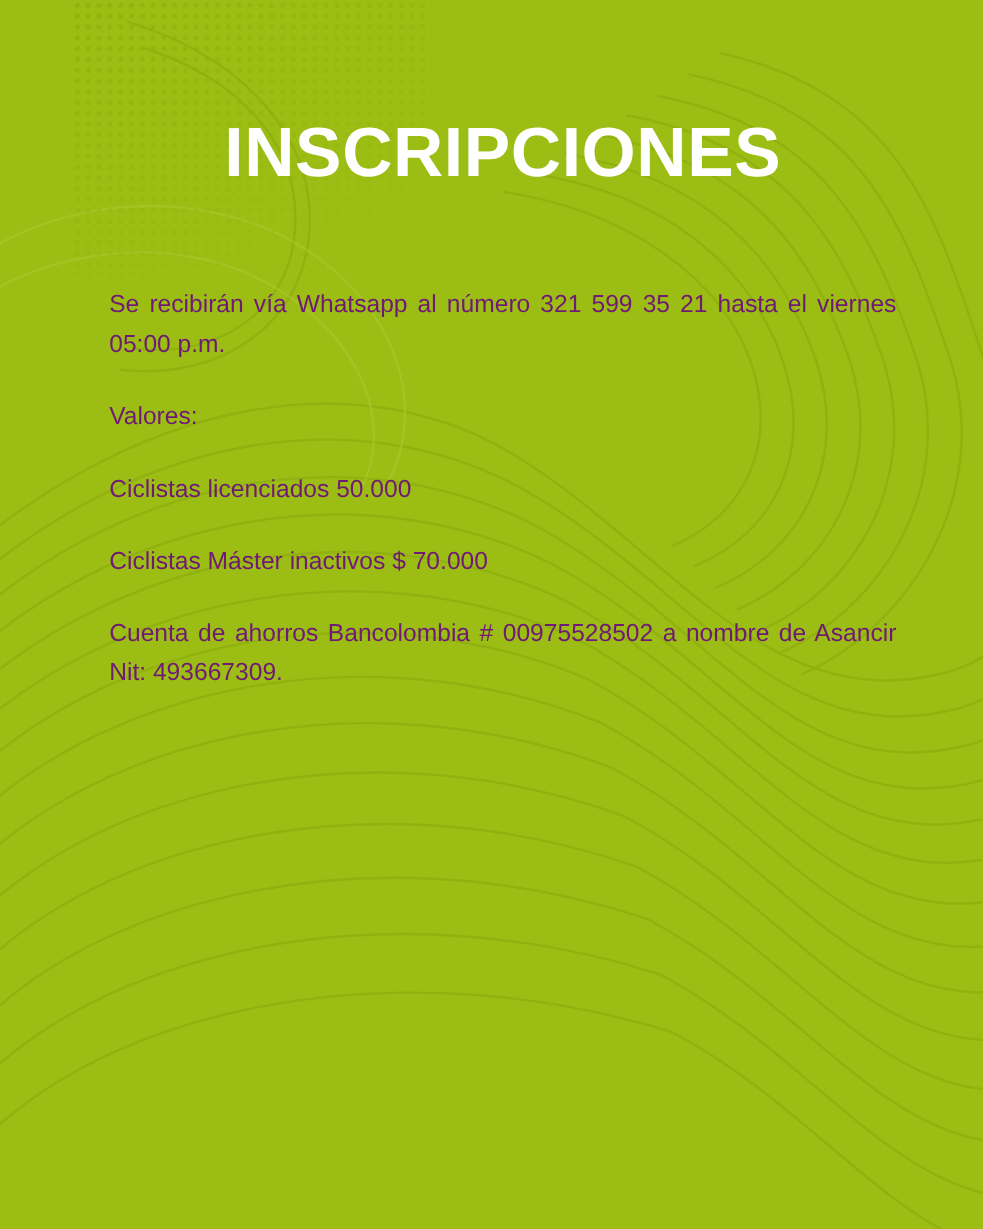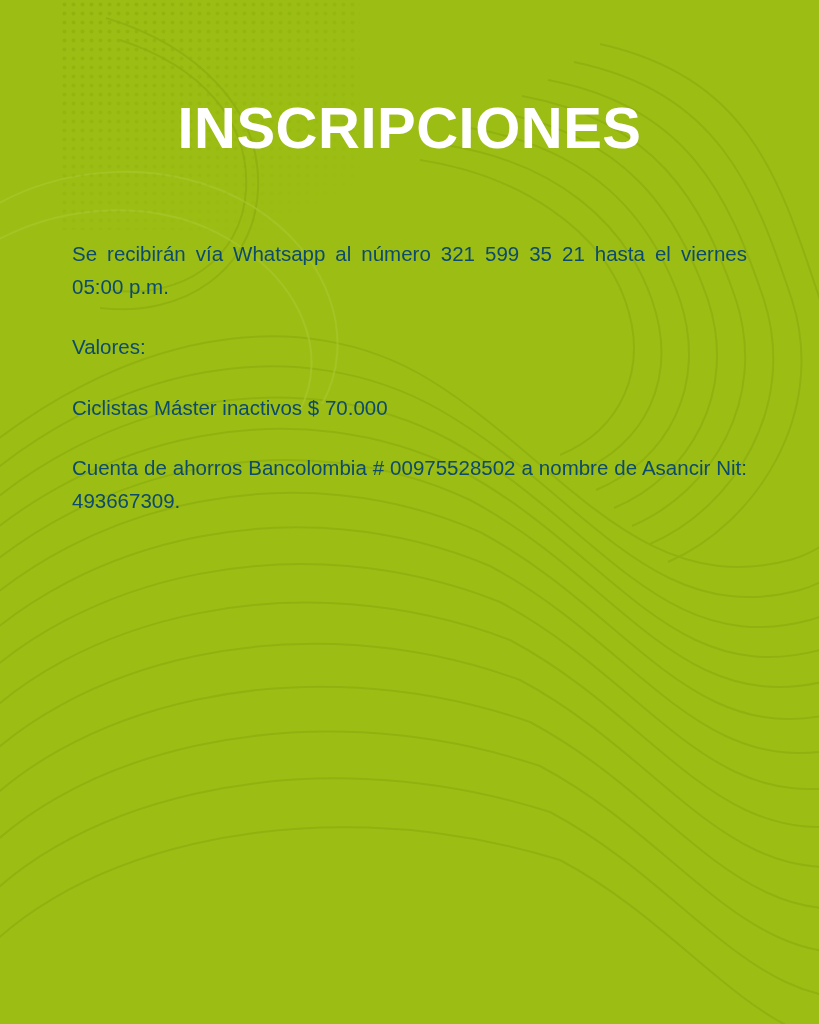--- a/index.html
+++ b/index.html
@@ -37,36 +37,37 @@
     top: 0;
     left: 60px;
     width: 300px;
     height: 230px;
     pointer-events: none;
   }
   .content {
     position: relative;
     z-index: 3;
     padding: 0 72px;
+    margin-left: 19px;
   }
   .title {
     margin: 0;
     padding-top: 98px;
     text-align: center;
     color: #ffffff;
     font-size: 58px;
     line-height: 1.05;
     font-weight: 700;
     letter-spacing: 0.5px;
   }
   .body-block {
     margin-top: 78px;
   }
   .para {
-    color: #0c4a6e;
+    color: #701a75;
     font-size: 20.5px;
     line-height: 1.62;
     margin: 0 0 27px 0;
     font-weight: 400;
   }
   .para.justify {
     text-align: justify;
   }
   .para:last-child {
     margin-bottom: 0;
@@ -129,18 +130,19 @@
       <rect x="0" y="0" width="300" height="230" fill="url(#dots)" mask="url(#m)"></rect>
     </svg>
   </div>
 
   <div class="content">
     <h1 class="title">INSCRIPCIONES</h1>
 
     <div class="body-block">
       <p class="para justify">Se recibirán vía Whatsapp al número 321 599 35 21 hasta el viernes 05:00 p.m.</p>
       <p class="para">Valores:</p>
+      <p class="para">Ciclistas licenciados 50.000</p>
       <p class="para"> Ciclistas Máster inactivos $ 70.000</p>
       <p class="para justify">Cuenta de ahorros Bancolombia # 00975528502 a nombre de Asancir Nit: 493667309.</p>
     </div>
   </div>
 
 </div>
 
 </body></html>

